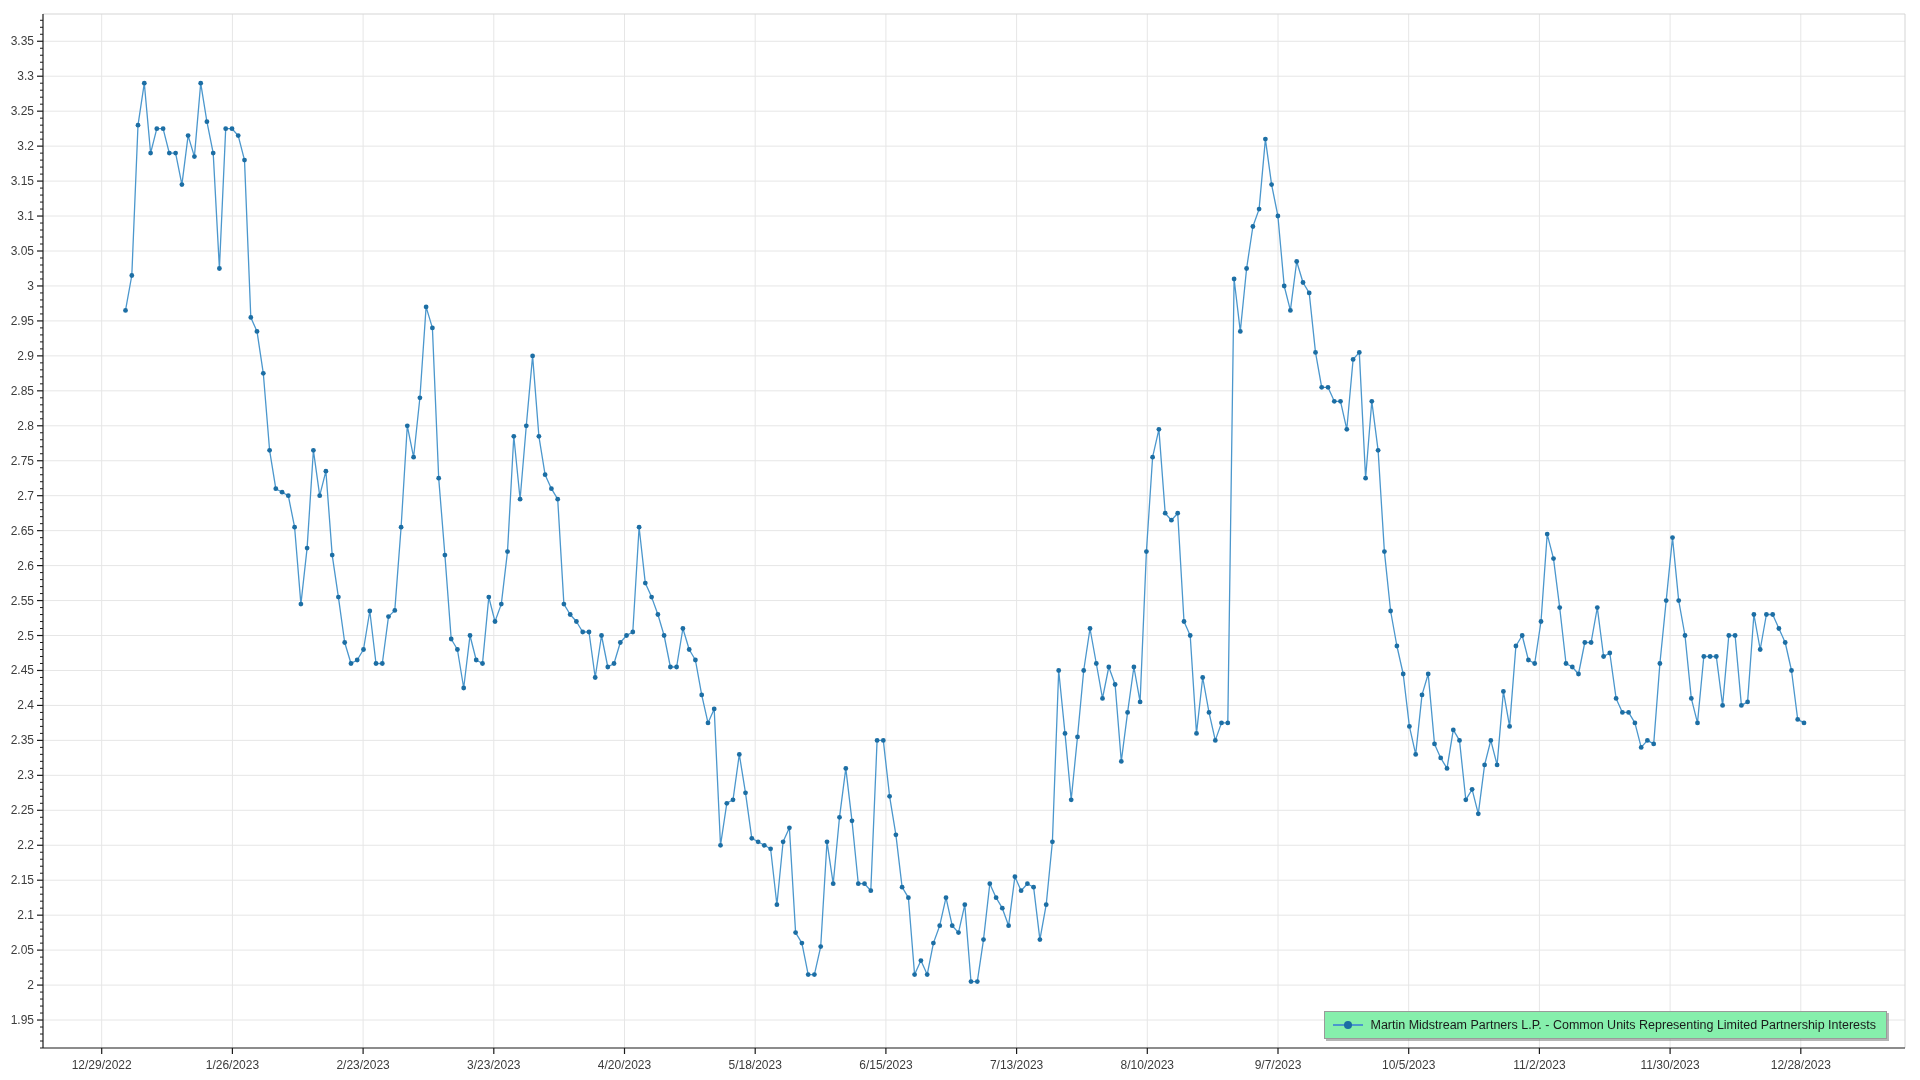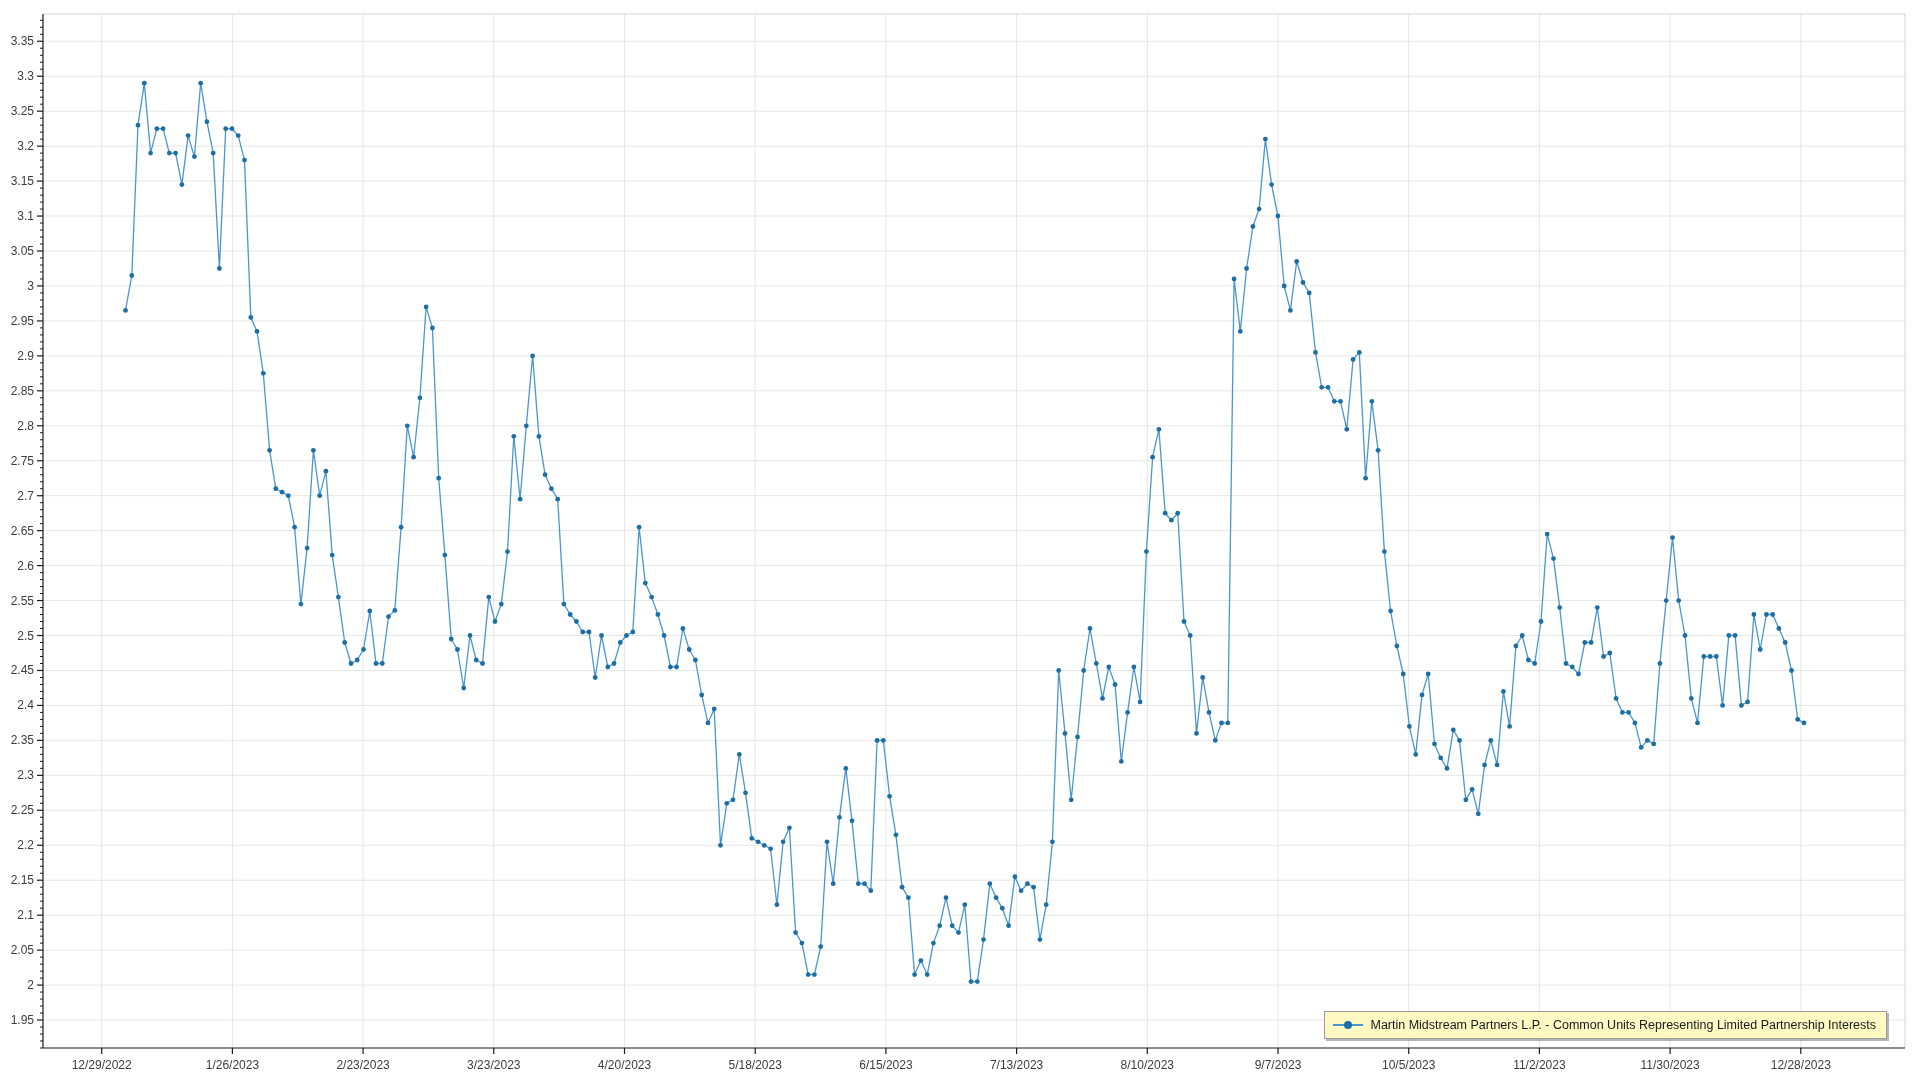--- a/index.html
+++ b/index.html
@@ -4,21 +4,21 @@
 <style>
   html,body{margin:0;padding:0;background:#ffffff;width:1920px;height:1080px;overflow:hidden;
     font-family:"Liberation Sans", sans-serif;}
   #chart-root{position:relative;width:1920px;height:1080px;background:#fff;}
   #chart-svg{position:absolute;left:0;top:0;}
   #legend-box{
     position:absolute;
     right:33px;
     top:1011px;
     height:26px;
-    background:#fef9c3;
+    background:#86efac;
     border:1px solid #9a9a9a;
     box-shadow:2px 2px 0 rgba(120,120,120,0.55);
     display:flex;
     align-items:center;
     padding:0 10px 0 8px;
     z-index:5;
   }
   #legend-box .legend-marker{
     display:inline-block;width:30px;height:12px;position:relative;margin-right:7px;flex:0 0 auto;
   }

